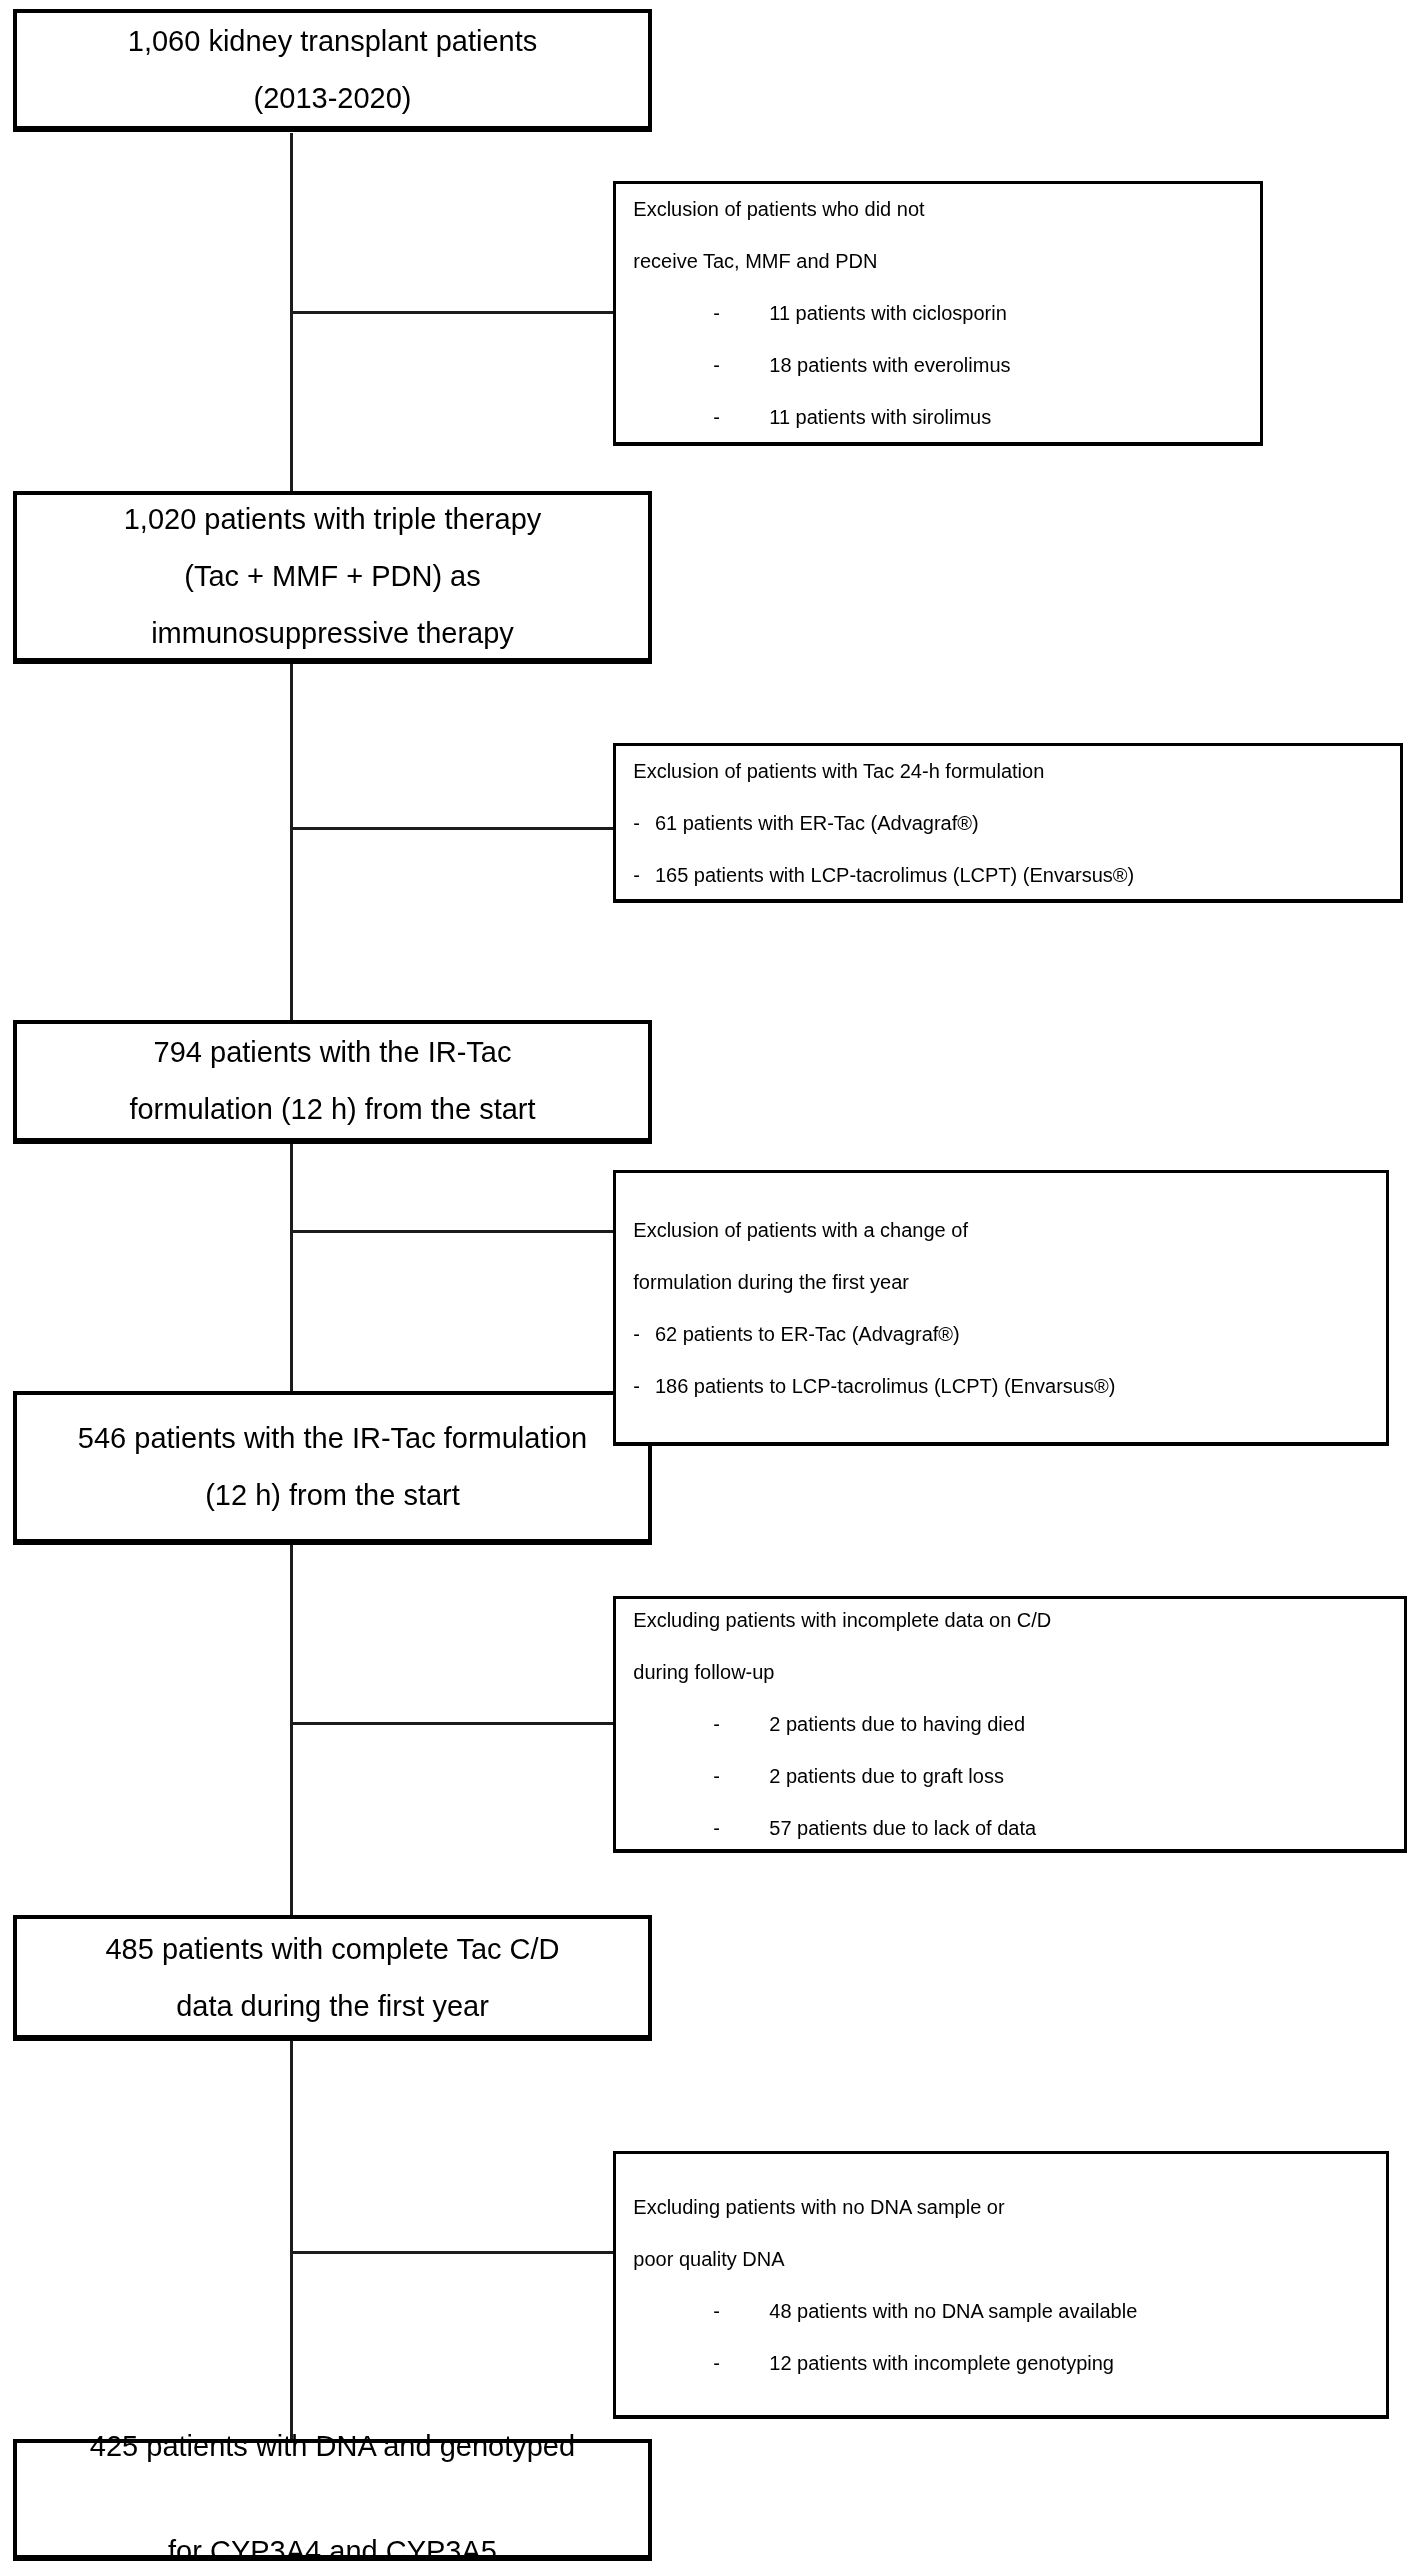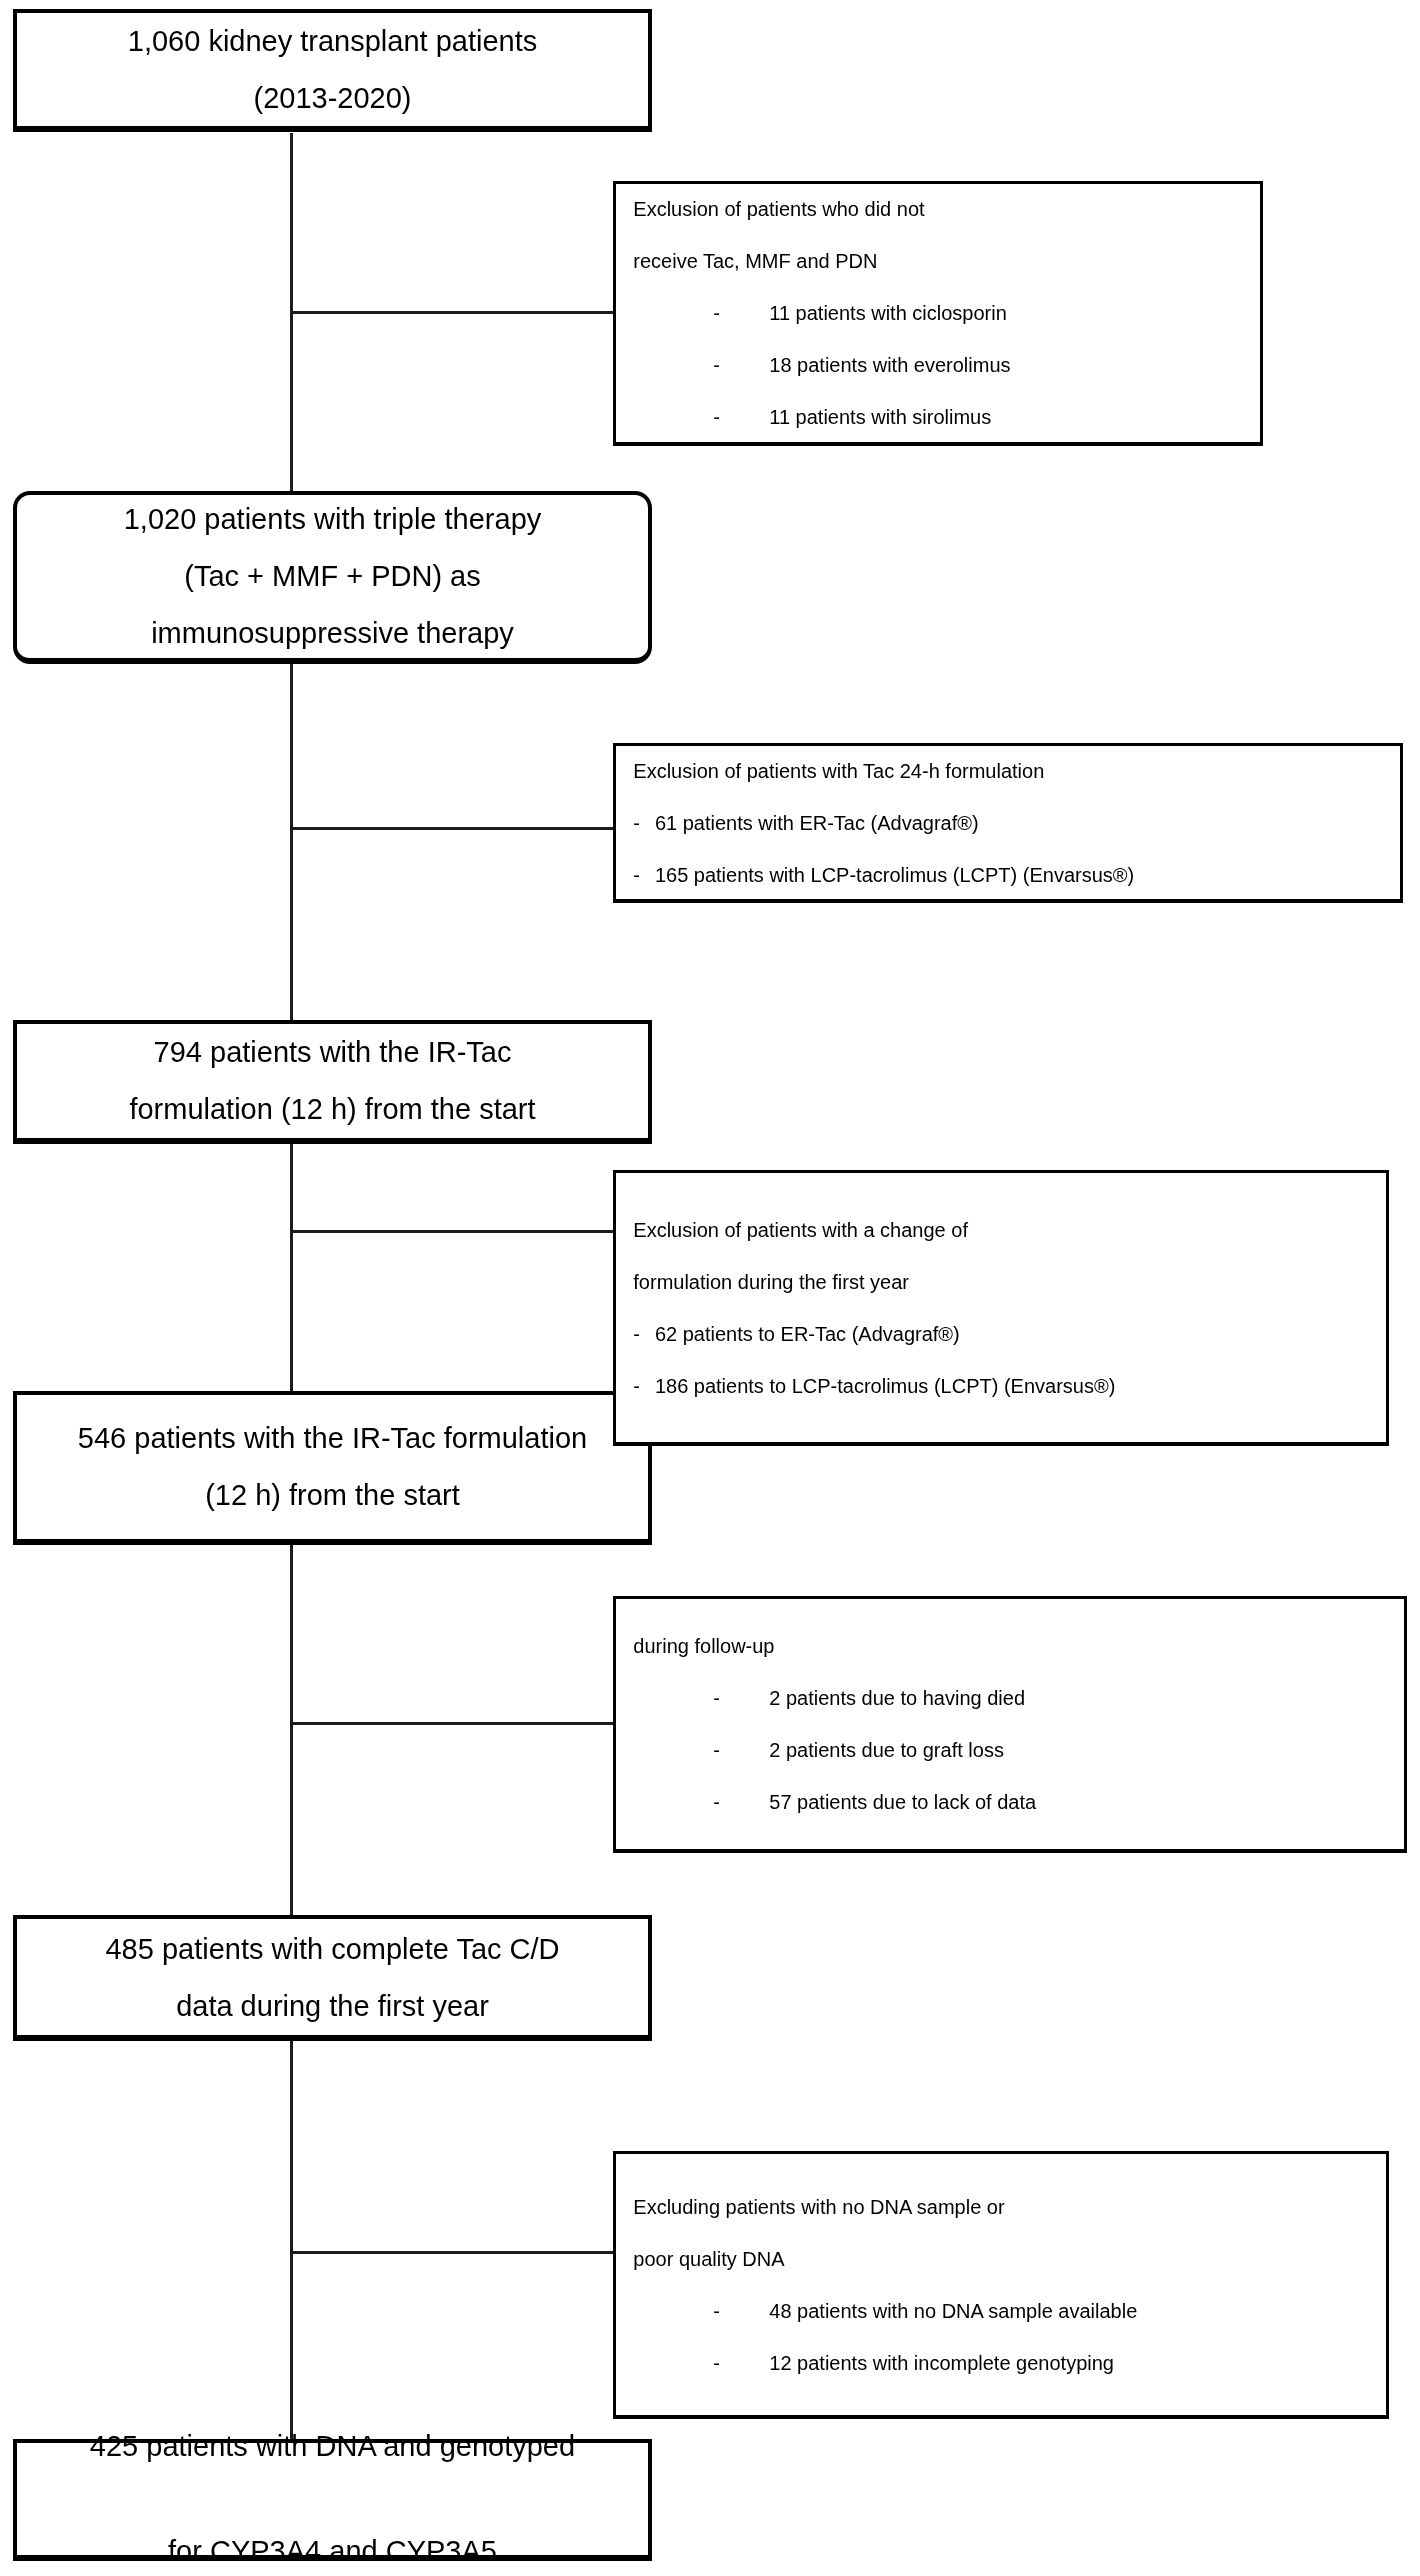--- a/index.html
+++ b/index.html
@@ -81,21 +81,21 @@
   <div class="hline" style="left:290px;top:827px;width:324px;"></div>
   <div class="hline" style="left:290px;top:1230px;width:324px;"></div>
   <div class="hline" style="left:290px;top:1722px;width:324px;"></div>
   <div class="hline" style="left:290px;top:2251px;width:324px;"></div>
 
   <div class="main-box" style="top:9.3px;height:123px;">
     <div class="line-text">1,060 kidney transplant patients</div>
     <div class="line-text">(2013-2020)</div>
   </div>
 
-  <div class="main-box" style="top:491px;height:173px;border-radius:17px;">
+  <div class="main-box" style="top:491px;height:173px;">
     <div class="line-text">1,020 patients with triple therapy</div>
     <div class="line-text">(Tac + MMF + PDN) as</div>
     <div class="line-text">immunosuppressive therapy</div>
   </div>
 
   <div class="main-box" style="top:1020px;height:124px;">
     <div class="line-text">794 patients with the IR-Tac</div>
     <div class="line-text">formulation (12 h) from the start</div>
   </div>
 
@@ -150,20 +150,21 @@
       <span class="dash">-</span>
       <span class="line-text">62 patients to ER-Tac (Advagraf®)</span>
     </div>
     <div class="bullet-row bullet-sm">
       <span class="dash">-</span>
       <span class="line-text">186 patients to LCP-tacrolimus (LCPT) (Envarsus®)</span>
     </div>
   </div>
 
   <div class="excl-box" style="top:1596px;height:257px;width:794px;">
+    <div class="excl-header">Excluding patients with incomplete data on C/D</div>
     <div class="excl-header">during follow-up</div>
     <div class="bullet-row bullet-lg">
       <span class="dash">-</span>
       <span class="line-text">2 patients due to having died</span>
     </div>
     <div class="bullet-row bullet-lg">
       <span class="dash">-</span>
       <span class="line-text">2 patients due to graft loss</span>
     </div>
     <div class="bullet-row bullet-lg">

